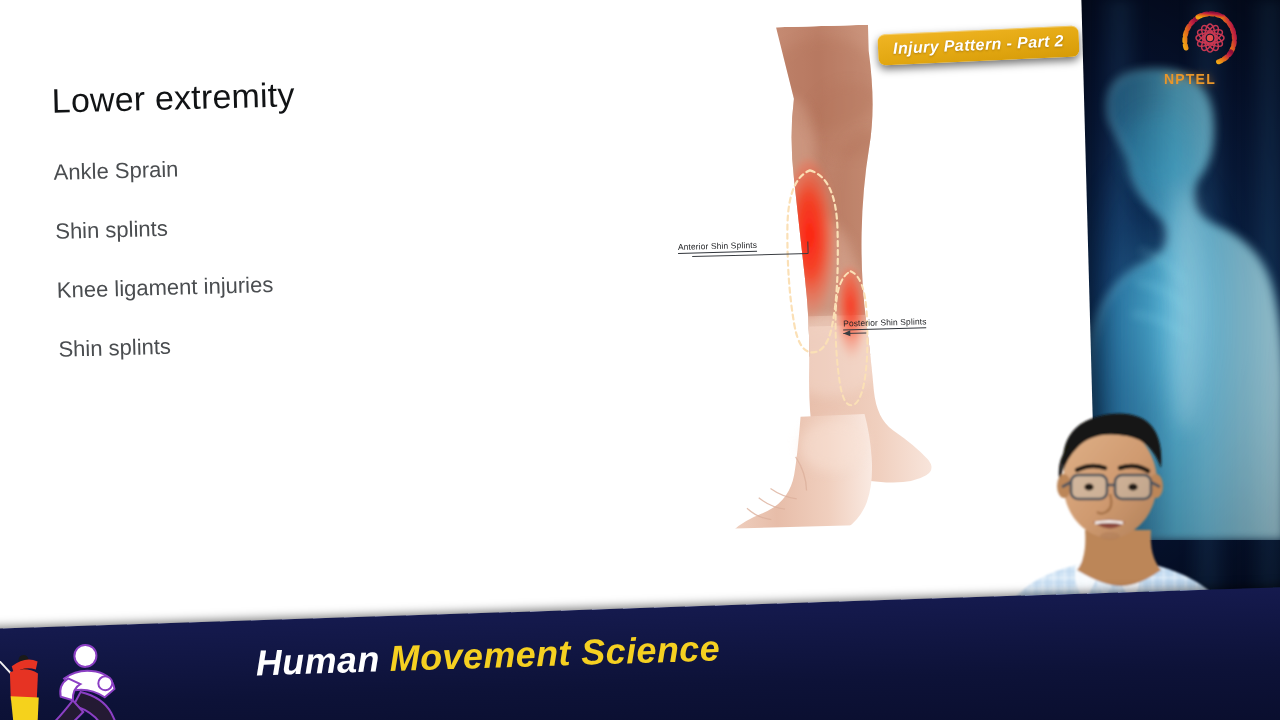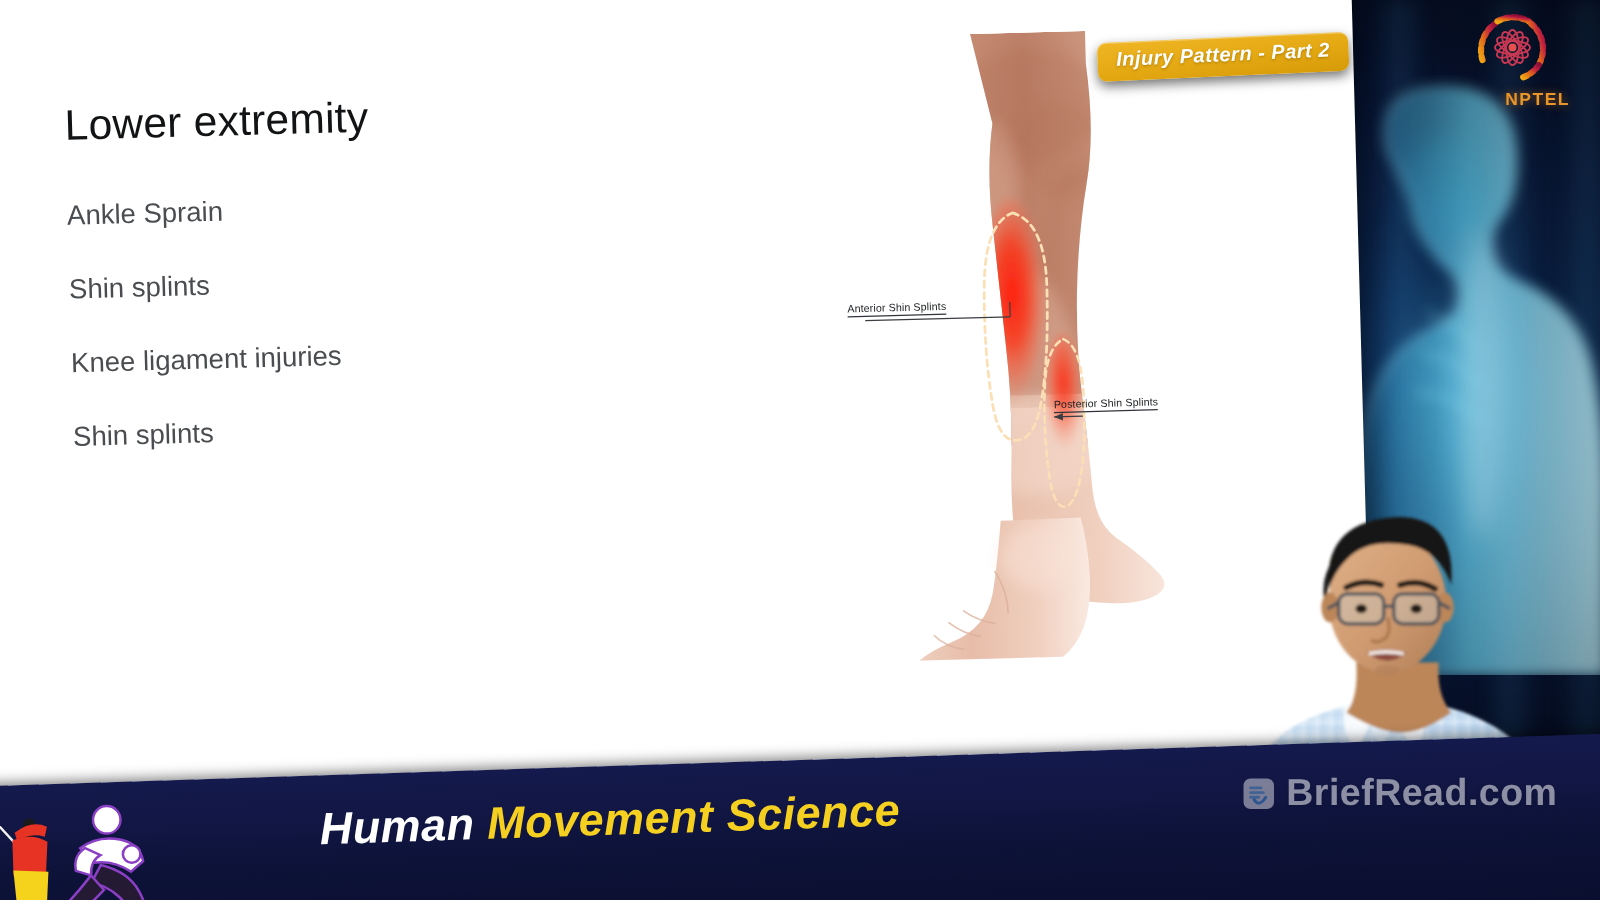--- a/index.html
+++ b/index.html
@@ -85,21 +85,21 @@
     background:linear-gradient(175deg,#f0b524 0%,#e3a812 55%,#d69b08 100%);
     box-shadow:0 4px 9px rgba(0,0,0,.55), inset 0 1px 0 rgba(255,255,255,.35);
   }
   #badge .badge-text {
     font-size:16px; font-weight:bold; font-style:italic; color:#ffffff;
     letter-spacing:.4px; text-shadow:0 1px 2px rgba(120,80,0,.45);
     white-space:nowrap;
   }
 
   
-  #nptel { position:absolute; right:24px; top:10px; width:92px; text-align:right; }
+  #nptel { position:absolute; right:24px; top:10px; width:92px; text-align:left; }
   #nptel svg { display:block; margin:0 auto; }
   #nptel .nptel-word {
     margin-top:1px; font-size:14px; font-weight:bold; letter-spacing:1.2px;
     color:#e8962a; text-shadow:0 0 7px rgba(230,130,30,.6);
   }
 
   
   #banner {
     position:absolute; left:-40px; bottom:-80px; width:1400px; height:170px;
     background:linear-gradient(180deg,#151a4e 0%,#0d1238 45%,#080c28 100%);
@@ -438,24 +438,14 @@
           <rect x="78" y="100" width="16" height="9" rx="3"></rect>
         </g>
       </svg>
     </div>
 
     <div id="banner-title">
       <span class="w-human">Human</span><span class="w-rest">Movement Science</span>
     </div>
   </div>
 
-  <div id="watermark">
-    <span class="wm-icon">
-      <svg viewBox="0 0 32 32" xmlns="http://www.w3.org/2000/svg">
-        <rect x="3" y="3" width="26" height="26" rx="6" fill="#ffffff" opacity=".85"></rect>
-        <path d="M9 11 h9 M9 15 h11 M9 19 h7" stroke="#6fa8dc" stroke-width="2.4" stroke-linecap="round"></path>
-        <path d="M12 21 q4 7 10 -2" stroke="#4a90d9" stroke-width="2.6" fill="none" stroke-linecap="round"></path>
-      </svg>
-    </span>
-    <span class="wm-text">BriefRead.com</span>
-  </div>
 
 </div>
 
 </body></html>

